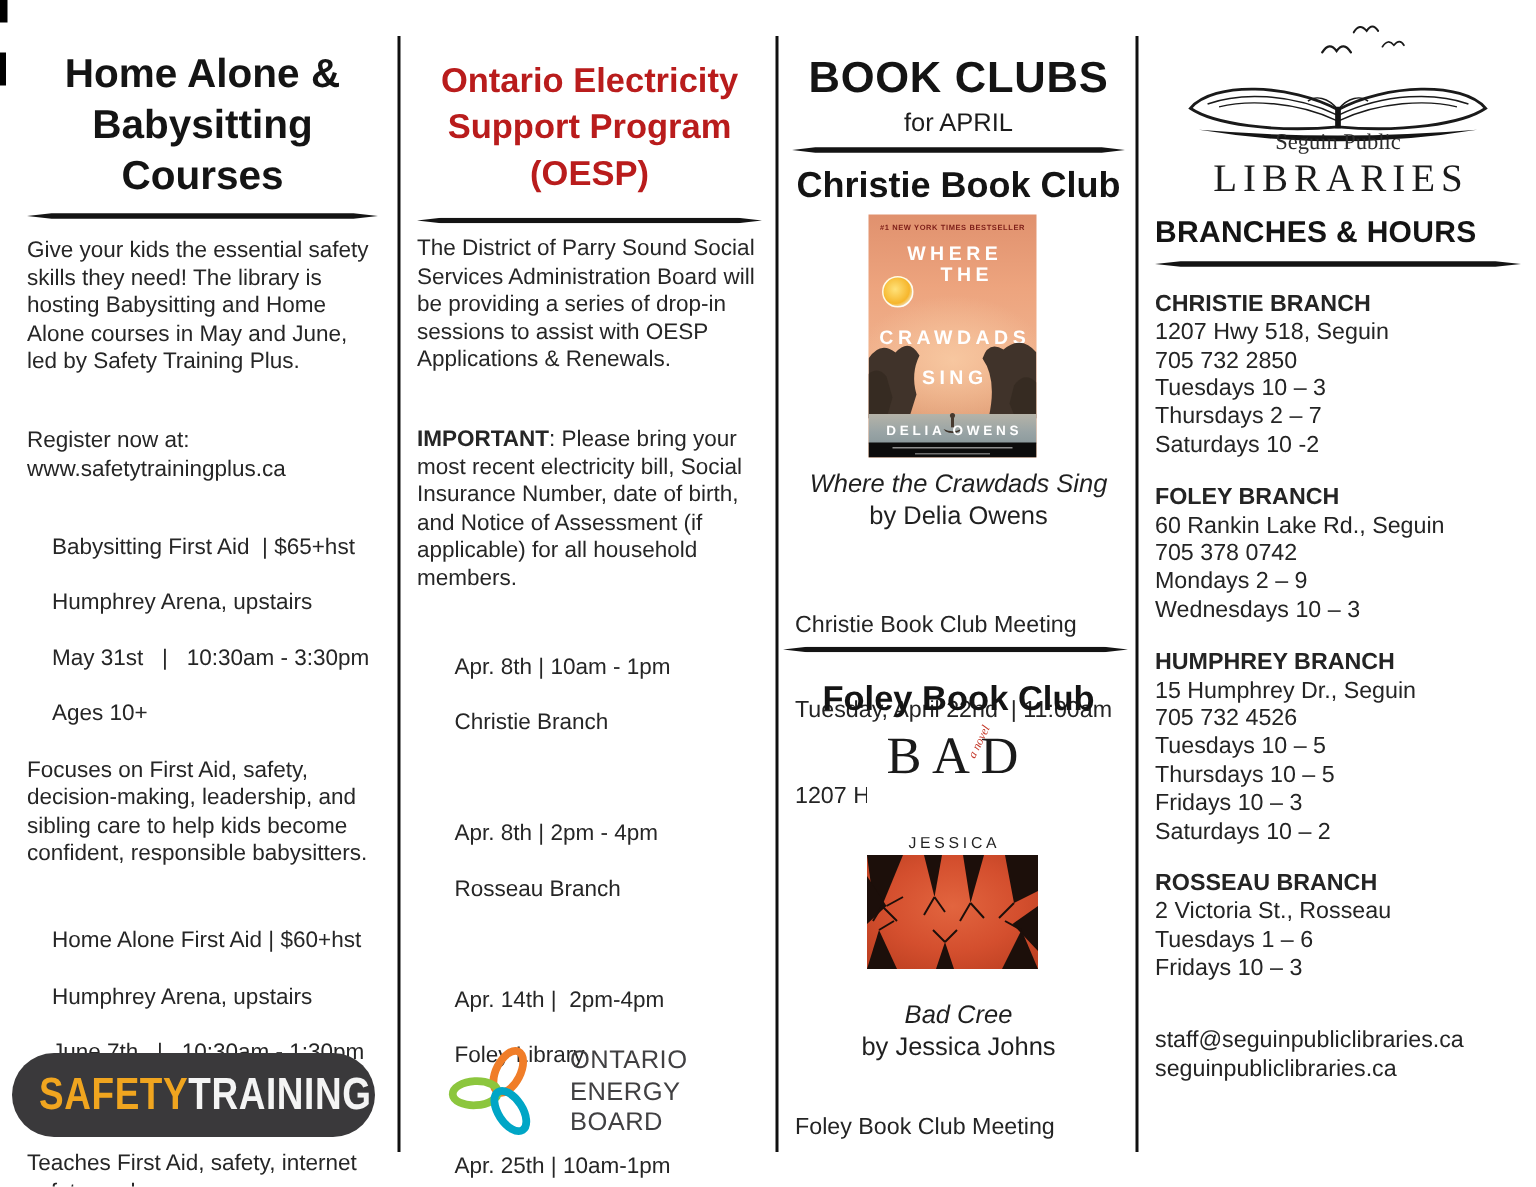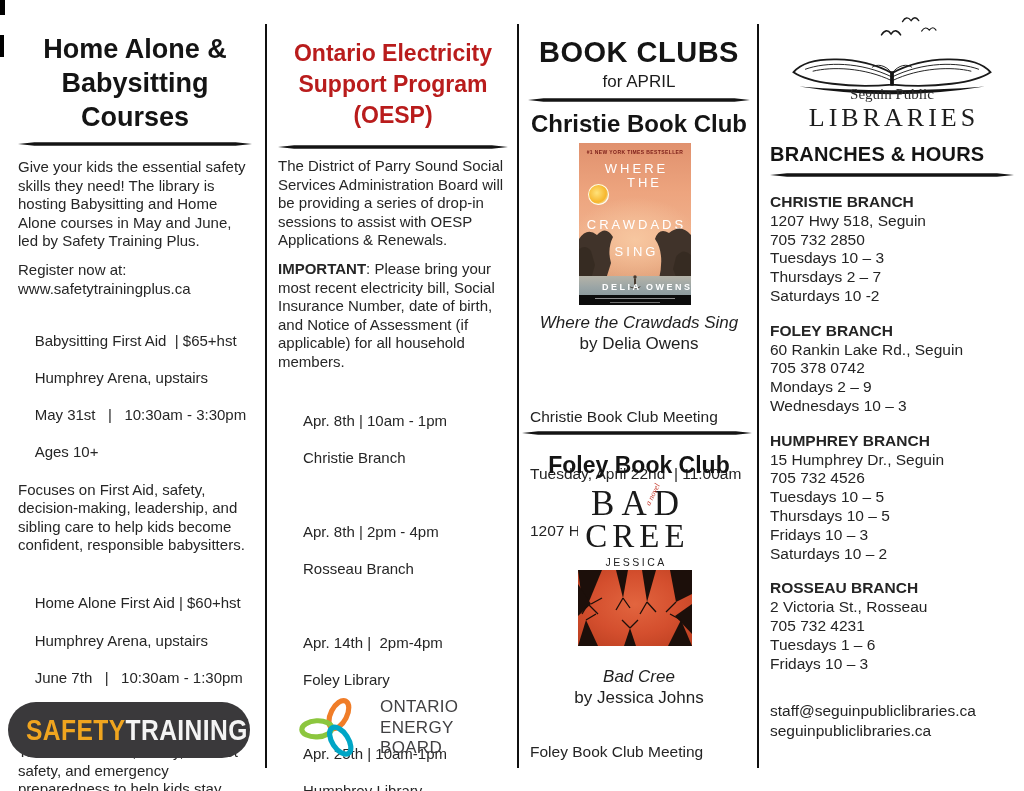--- a/index.html
+++ b/index.html
@@ -12,21 +12,21 @@
          clip-path:polygon(0 50%,7% 6%,93% 6%,100% 50%,93% 94%,7% 94%);}
   .vdiv{position:absolute;top:24px;width:2px;height:744px;background:#101010;}
   
   .edge-mark{position:absolute;left:0;background:#000;}
 
   
   #col1{position:absolute;left:18px;top:32px;width:234px;}
   .c1-title{font-size:27px;line-height:34px;font-weight:700;color:#141414;text-align:center;}
   #col1 .taper{margin-top:8px;}
   .body15{font-size:15px;line-height:18.6px;color:#262626;margin:0;}
-  .m12{margin-top:12px;} .m18{margin-top:10px;} .m15{margin-top:15px;} .m21{margin-top:21px;} .m22{margin-top:22px;}
+  .m12{margin-top:12px;} .m18{margin-top:34px;} .m15{margin-top:15px;} .m21{margin-top:21px;} .m22{margin-top:22px;}
   #safety-pill{position:absolute;left:8px;top:702px;width:242px;height:56px;border-radius:28px;
       background:#3a393b;display:flex;align-items:center;justify-content:space-between;
       padding:0 12px 0 18px;box-sizing:border-box;}
   .pill-text{font-size:30px;font-weight:700;letter-spacing:0.5px;white-space:nowrap;
       transform:scaleX(0.82);transform-origin:left center;}
   .pill-safety{color:#f0a51f;} .pill-training{color:#f4f4f4;}
 
   
   #col2{position:absolute;left:278px;top:38px;width:230px;}
   .c2-title{font-size:23px;line-height:31px;font-weight:700;color:#b91c1c;text-align:center;}
@@ -45,31 +45,31 @@
   .caption .it{font-style:italic;}
   .meeting{font-size:15.5px;line-height:19px;color:#242424;text-align:left;}
 
   
   #crawdads{position:absolute;left:51px;top:143px;width:112px;height:162px;overflow:hidden;
      background:
        radial-gradient(80% 38% at 50% 60%, #f7c7a0 0%, rgba(247,199,160,0) 70%),
        linear-gradient(180deg,#e0916e 0%,#eda47e 30%,#f0b08b 55%,#e6a47c 75%,#d69873 100%);}
   .cr-nyt{position:absolute;top:6px;left:0;width:100%;text-align:center;font-size:5px;
      letter-spacing:0.4px;font-weight:700;color:#7e201a;}
-  .cr-line{position:absolute;left:0;width:100%;text-align:center;color:#fff;font-weight:400;
+  .cr-line{position:absolute;left:0;width:100%;text-align:center;color:#fff;font-weight:700;
      font-size:13px;letter-spacing:3px;text-indent:3px;}
   .cr-badge{position:absolute;left:9px;top:41px;width:21px;height:21px;border-radius:50%;
      background:radial-gradient(circle at 42% 42%, #ffe27a 0%, #f6b62c 55%, #f2f2ea 78%, #ffffff 79%);
      box-shadow:0 0 0 1px rgba(255,255,255,0.9) inset;}
   .cr-novel{position:absolute;left:5px;top:118px;font-size:4.5px;letter-spacing:1px;color:#fdf2e5;}
   .cr-trees{position:absolute;left:0;top:78px;width:112px;height:58px;}
   .cr-water{position:absolute;left:0;top:133px;width:100%;height:20px;
      background:linear-gradient(180deg,#b5b3a8 0%,#99a4a5 60%,#8c9a9d 100%);}
   .cr-person{position:absolute;left:47px;top:131px;}
-  .cr-author{position:absolute;left:11px;top:139px;width:100%;text-align:center;color:#fff;
+  .cr-author{position:absolute;left:0;top:139px;width:100%;text-align:center;color:#fff;
      font-weight:700;font-size:9px;letter-spacing:2.5px;text-indent:2.5px;}
   .cr-bar{position:absolute;left:0;bottom:0;width:100%;height:10px;background:#0c0c0c;}
   .cr-bar::before{content:"";position:absolute;left:14%;top:3px;width:72%;height:1.4px;background:#8f8f8f;}
   .cr-bar::after{content:"";position:absolute;left:28%;top:6.5px;width:44%;height:1.2px;background:#6f6f6f;}
 
   
   #badcree{position:absolute;left:50px;top:482px;width:114px;height:164px;background:#fff;overflow:hidden;}
   .bc-title{position:absolute;left:0;width:100%;text-align:center;color:#1a1a1a;
      font-family:"Liberation Serif", serif;font-weight:400;}
   .bc-t1{top:2px;font-size:35px;letter-spacing:7px;text-indent:7px;}
@@ -232,21 +232,20 @@
     <div>1207 Hwy. 518, Seguin</div>
   </div>
 
   <div class="abs taper" style="top:431px;left:-6px;width:230px;"></div>
 
   <div class="abs club-head" style="top:452px;font-size:23px;">Foley Book Club</div>
 
   <div id="badcree">
     <div class="bc-title bc-t1">BAD</div>
     <div class="bc-novel">a novel</div>
-    <div class="bc-title bc-t2">CREE</div>
     <div class="bc-author">JESSICA JOHNS</div>
     <svg class="bc-img" viewBox="0 0 114 76">
       <defs>
         <radialGradient id="bcg" cx="50%" cy="45%" r="65%">
           <stop offset="0%" stop-color="#e2653f"></stop>
           <stop offset="60%" stop-color="#d44f2e"></stop>
           <stop offset="100%" stop-color="#c04223"></stop>
         </radialGradient>
       </defs>
       <rect width="114" height="76" fill="url(#bcg)"></rect>
@@ -338,21 +337,20 @@
     <div>705 732 4526</div>
     <div>Tuesdays 10 – 5</div>
     <div>Thursdays 10 – 5</div>
     <div>Fridays 10 – 3</div>
     <div>Saturdays 10 – 2</div>
   </div>
 
   <div class="branch">
     <div class="bname">ROSSEAU BRANCH</div>
     <div>2 Victoria St., Rosseau</div>
-    <div>705 732 4231</div>
     <div>Tuesdays 1 – 6</div>
     <div>Fridays 10 – 3</div>
   </div>
 
   <div class="contact">
     <div>staff@seguinpubliclibraries.ca</div>
     <div>seguinpubliclibraries.ca</div>
   </div>
 </div>
 

